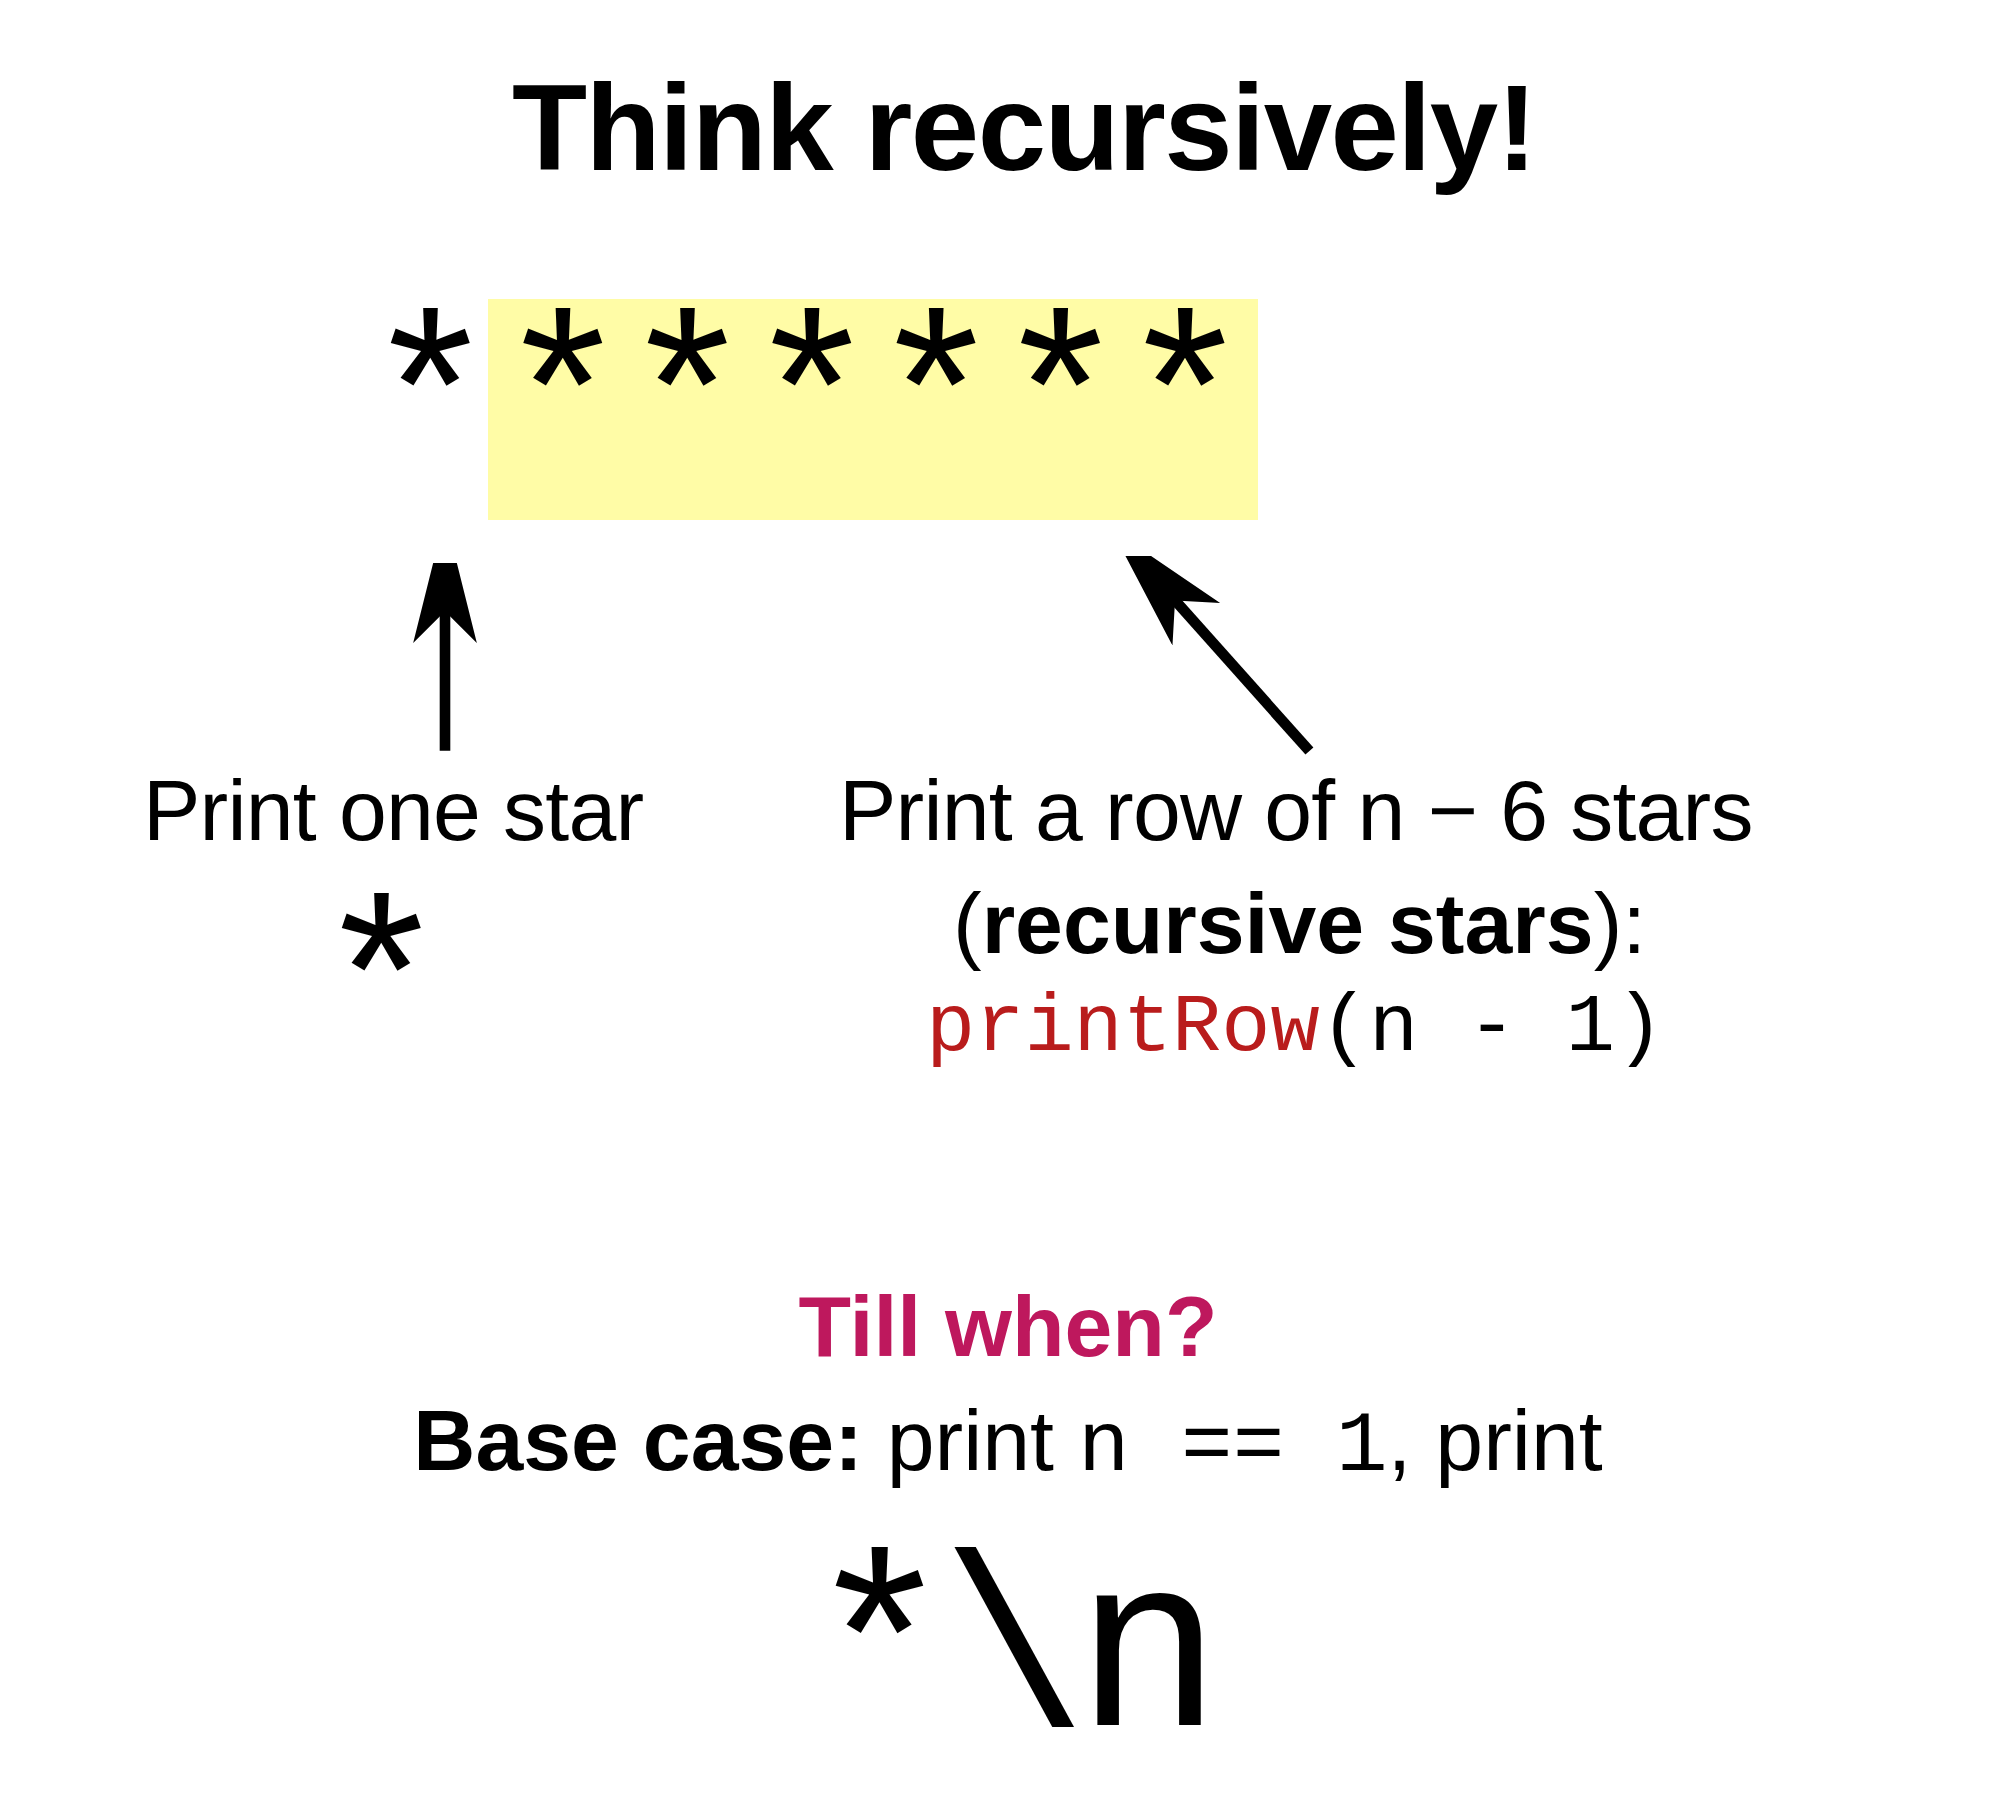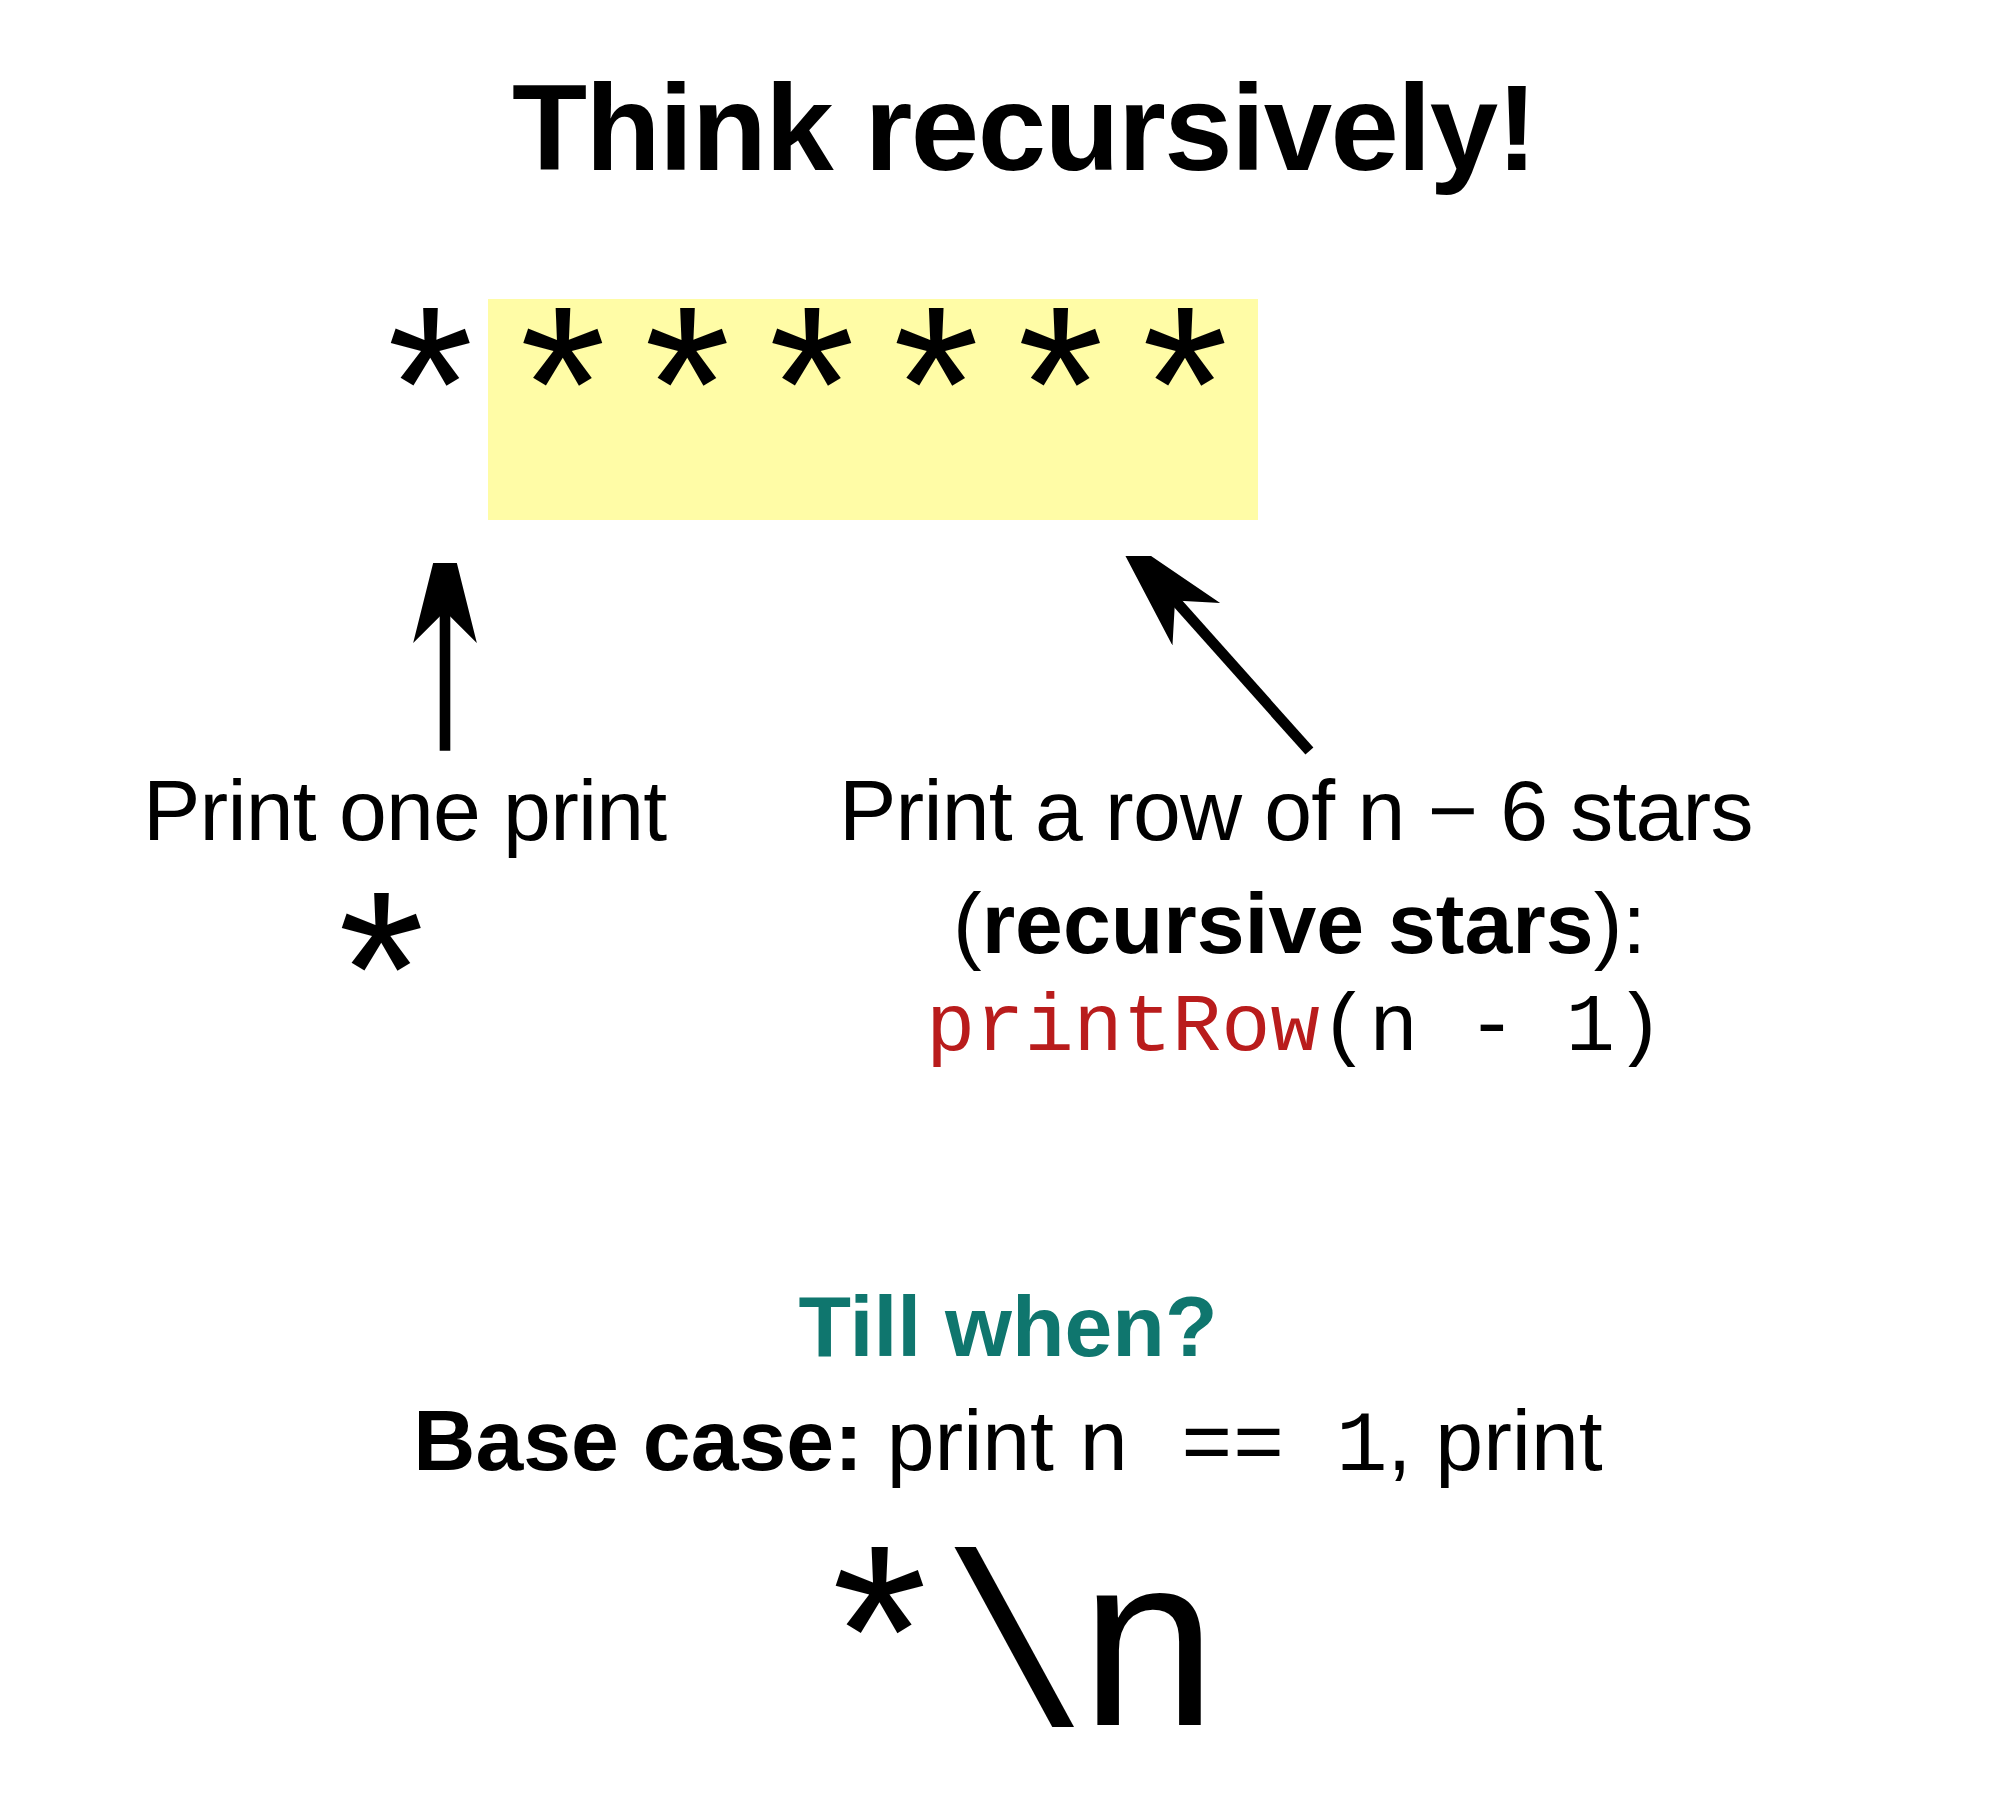--- a/index.html
+++ b/index.html
@@ -94,21 +94,21 @@
     line-height: 1;
   }
 
   .tillwhen {
     top: 1277px;
     left: 0;
     width: 100%;
     text-align: center;
     font-size: 86px;
     font-weight: 700;
-    color: #0f766e;
+    color: #be185d;
   }
   .basecase {
     top: 1391px;
     left: 0;
     width: 100%;
     text-align: center;
     font-size: 86px;
     font-weight: 400;
   }
   .basecase .bold { font-weight: 700; }
@@ -148,21 +148,21 @@
 
 <svg class="abs arrow2" width="213" height="205" viewBox="0 0 260 250">
   <defs>
     <marker id="ah2" markerWidth="12" markerHeight="12" refX="6" refY="3" orient="auto" markerUnits="strokeWidth">
       <path d="M0,0 L12,3 L0,6 L3,3 Z" fill="#000"></path>
     </marker>
   </defs>
   <line x1="230" y1="238" x2="40" y2="25" stroke="#000" stroke-width="13" marker-end="url(#ah2)"></line>
 </svg>
 
-<div class="abs label-left">Print one print</div>
+<div class="abs label-left">Print one star</div>
 
 <div class="abs label-right">Print a row of n − 6 stars</div>
 
 <div class="abs label-recursive">
   <span>(</span><span class="bold">recursive stars</span><span>):</span>
 </div>
 
 <div class="abs code-line">
   <span class="code-fn">printRow</span><span>(n - 1)</span>
 </div>

